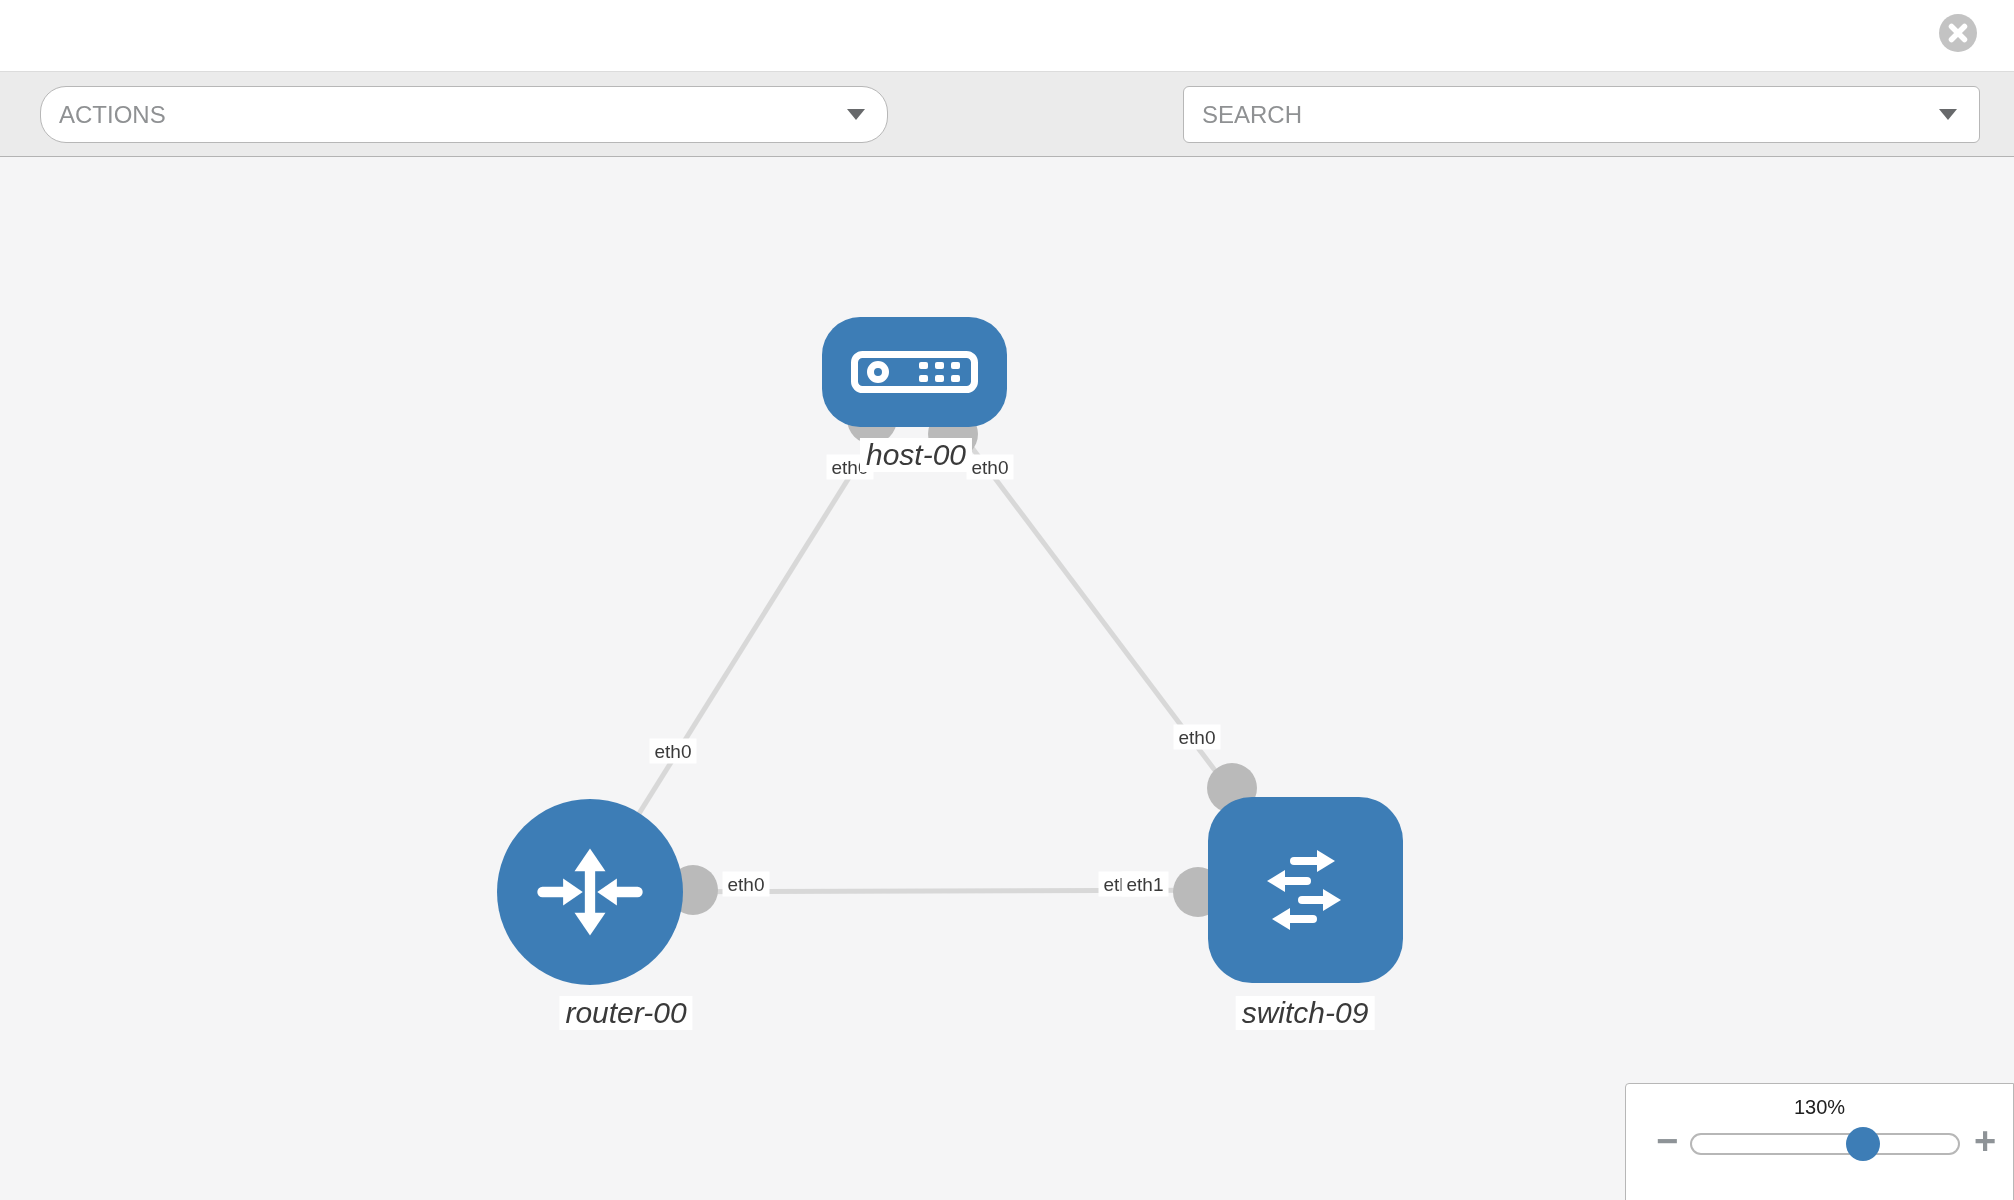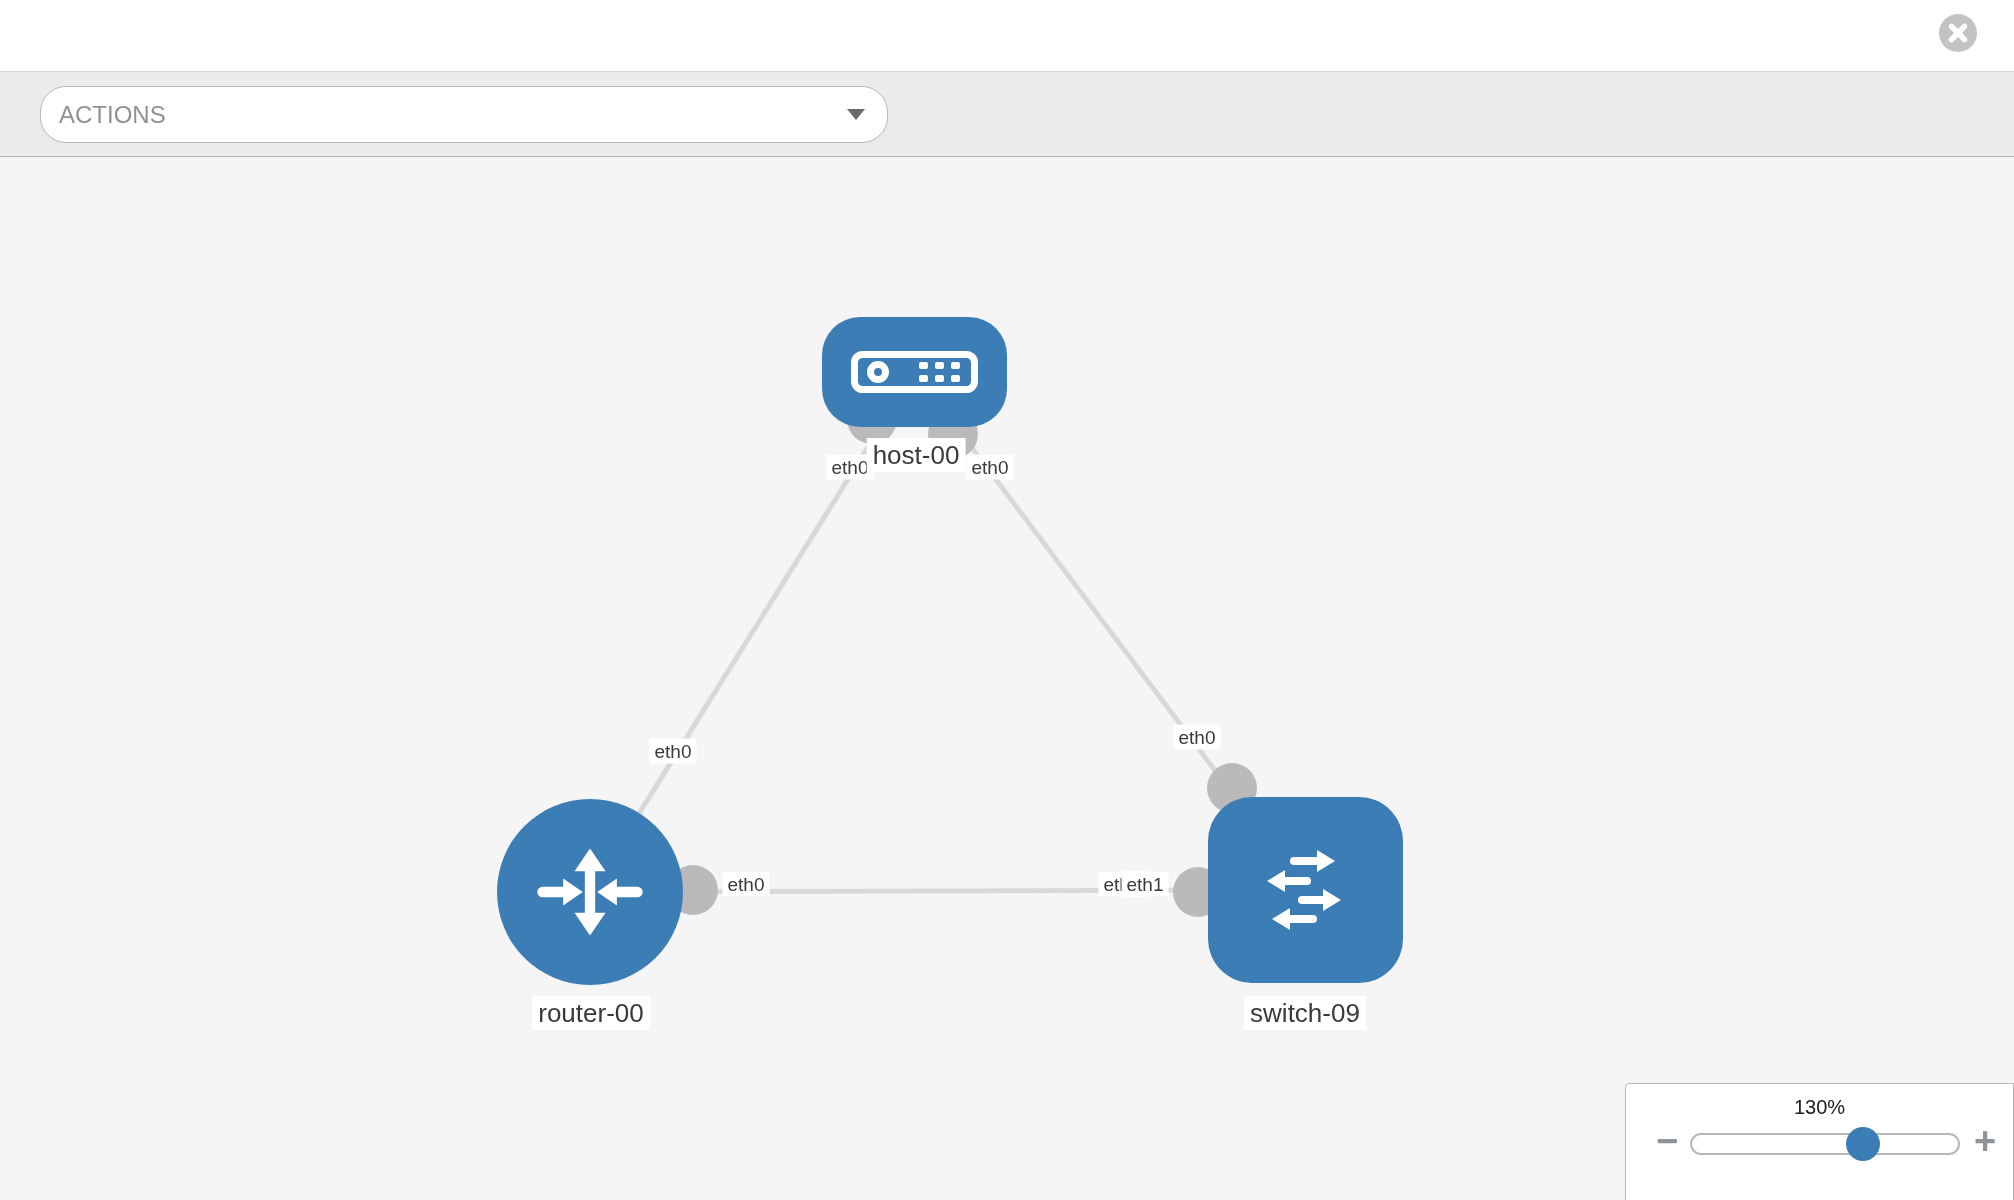--- a/index.html
+++ b/index.html
@@ -36,21 +36,21 @@
   .edge{stroke:var(--edge-gray);stroke-width:5;}
   .stub{fill:var(--stub-gray);}
   .node{position:absolute;background:var(--node-blue);z-index:2;
     display:flex;align-items:center;justify-content:center;cursor:pointer;}
   .node-host{left:822px;top:160px;width:185px;height:110px;border-radius:38px;}
   .node-router{left:497px;top:642px;width:186px;height:186px;border-radius:50%;}
   .node-switch{left:1208px;top:640px;width:195px;height:186px;border-radius:44px;}
   .lbl{position:absolute;transform:translate(-50%,-50%);background:#fff;
     color:var(--label-text);white-space:nowrap;}
   .lbl-if{font-size:19px;line-height:21px;padding:2px 5px;z-index:3;}
-  .lbl-name{font-size:26px;line-height:28px;padding:3px 6px;z-index:4;}
+  .lbl-name{font-size:30px;line-height:28px;padding:3px 6px;z-index:4;font-style:italic;}
 
   
   .zoom-panel{position:absolute;left:1625px;top:1083px;width:389px;height:147px;
     background:#fff;border:1px solid var(--border-gray);border-radius:4px 0 0 0;z-index:5;}
   .zoom-value{position:absolute;left:0;top:12px;width:100%;text-align:center;
     font-size:20px;color:#202020;}
   .zoom-sign{position:absolute;top:36px;width:34px;text-align:center;font-size:38px;
     font-weight:700;color:#8e9397;line-height:42px;cursor:pointer;}
   .zoom-minus{left:24px;} .zoom-plus{left:342px;}
   .zoom-track{position:absolute;left:64px;top:49px;width:270px;height:22px;
@@ -83,20 +83,24 @@
     </svg>
   </div>
   <div class="tool-btn" style="left:1116px;top:98px;">
     <svg width="34" height="34" viewBox="0 0 24 24">
       <circle cx="7" cy="7" r="4.3" fill="none" stroke="var(--icon-gray)" stroke-width="3.6"></circle>
       <path d="M10.2 10.2 L20.4 20.4" stroke="var(--icon-gray)" stroke-width="3.4" stroke-linecap="round"></path>
       <path d="M15.6 15.6 L13.5 17.7 M19.4 19.4 L17.3 21.5" stroke="var(--icon-gray)" stroke-width="3" stroke-linecap="round"></path>
     </svg>
   </div>
 
+  <div class="dropdown" style="left:1183px;width:797px;">
+    <span class="dd-label">SEARCH</span>
+    <span class="caret"></span>
+  </div>
 </div>
 
 <div class="canvas">
 
   <svg class="graph-svg" width="2014" height="1043">
     <line class="edge" x1="590" y1="735" x2="915" y2="215"></line>
     <line class="edge" x1="915" y1="215" x2="1305" y2="733"></line>
     <line class="edge" x1="590" y1="735" x2="1305" y2="733"></line>
     <circle class="stub" cx="953" cy="277" r="25"></circle>
     <circle class="stub" cx="872" cy="262" r="25"></circle>
@@ -145,21 +149,21 @@
 
   <div class="lbl lbl-if" style="left:673px;top:594px;">eth0</div>
   <div class="lbl lbl-if" style="left:850px;top:310px;">eth0</div>
   <div class="lbl lbl-if" style="left:990px;top:310px;">eth0</div>
   <div class="lbl lbl-if" style="left:1197px;top:580px;">eth0</div>
   <div class="lbl lbl-if" style="left:746px;top:727px;">eth0</div>
   <div class="lbl lbl-if" style="left:1122px;top:727px;">eth0</div>
   <div class="lbl lbl-if" style="left:1145px;top:727px;z-index:4;">eth1</div>
 
   <div class="lbl lbl-name" style="left:916px;top:298px;">host-00</div>
-  <div class="lbl lbl-name" style="left:591px;top:856px;">router-00</div>
+  <div class="lbl lbl-name" style="left:626px;top:856px;">router-00</div>
   <div class="lbl lbl-name" style="left:1305px;top:856px;">switch-09</div>
 </div>
 
 <div class="zoom-panel">
   <div class="zoom-value">130%</div>
   <div class="zoom-sign zoom-minus">−</div>
   <div class="zoom-track"></div>
   <div class="zoom-thumb"></div>
   <div class="zoom-sign zoom-plus">+</div>
 </div>

